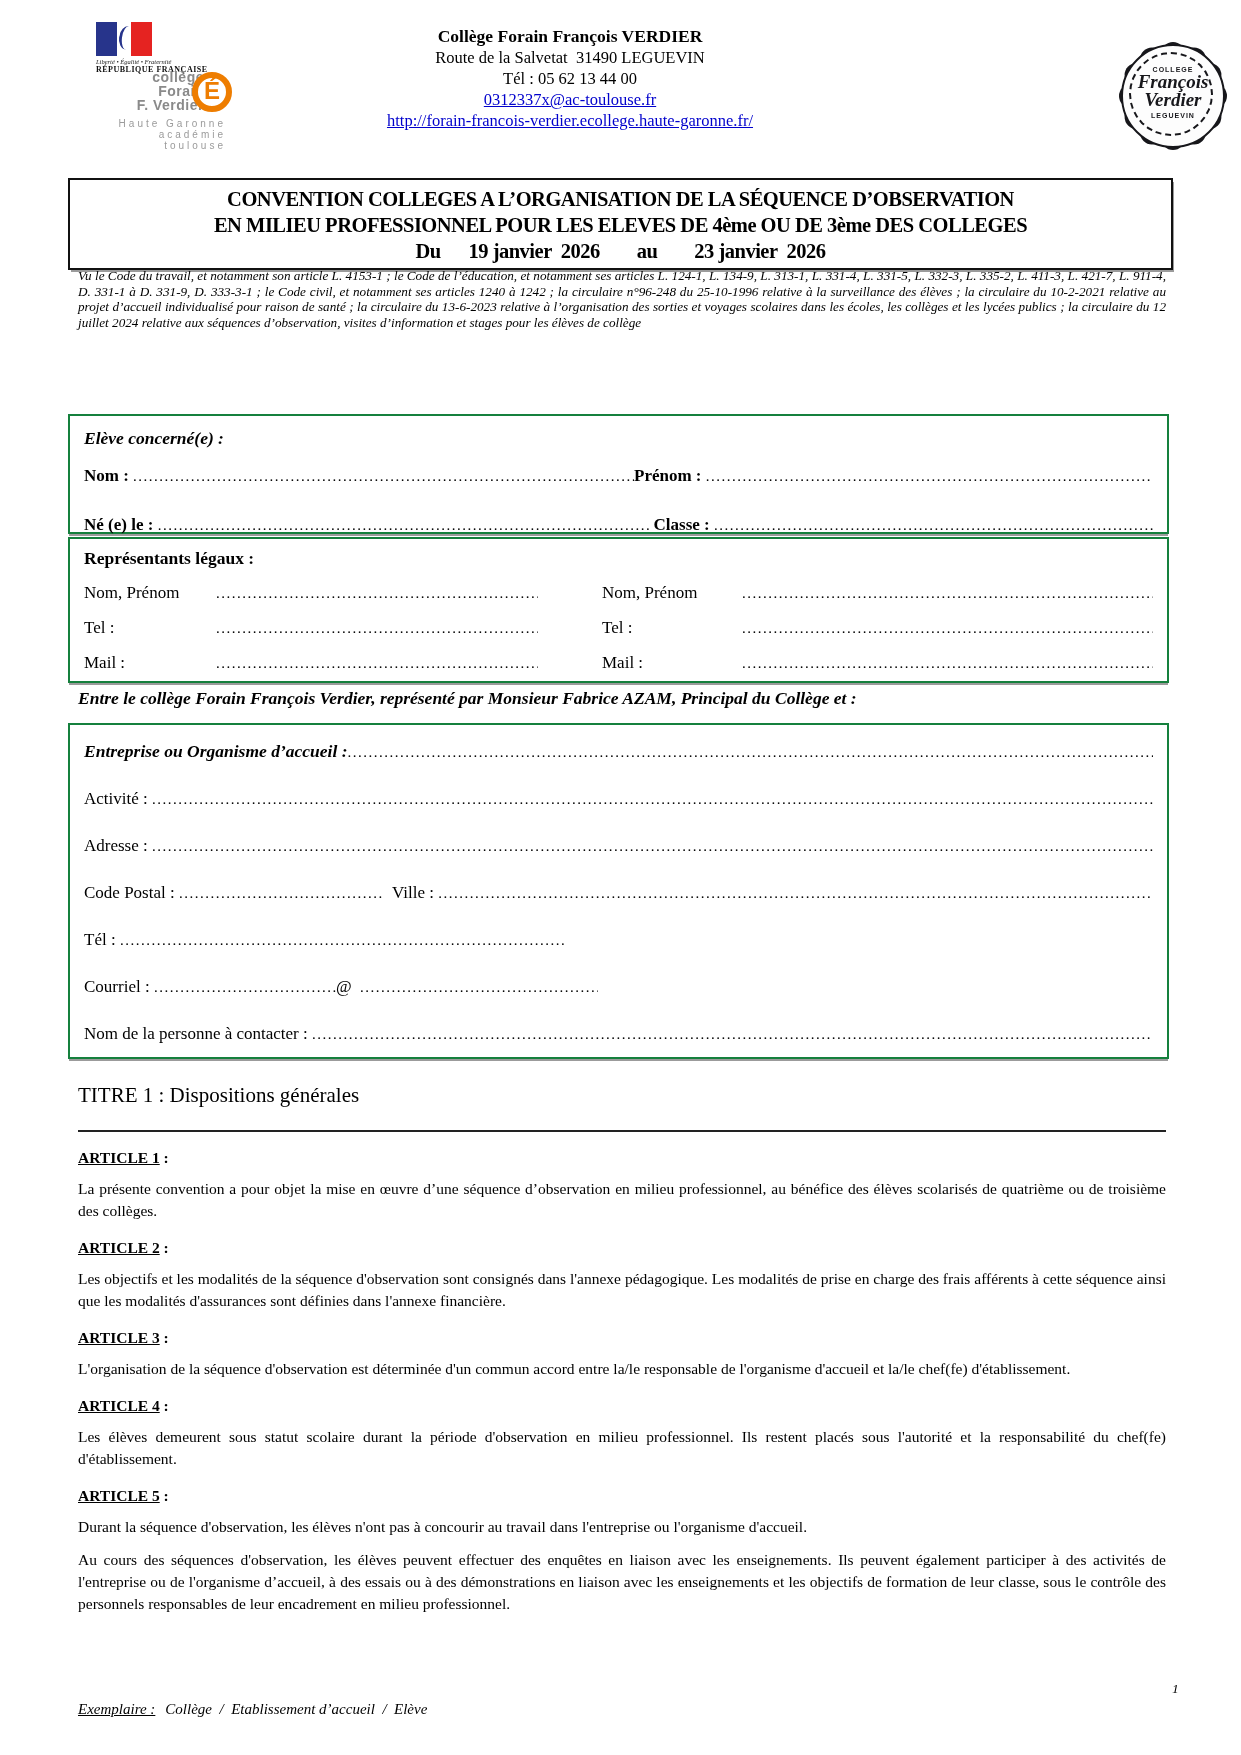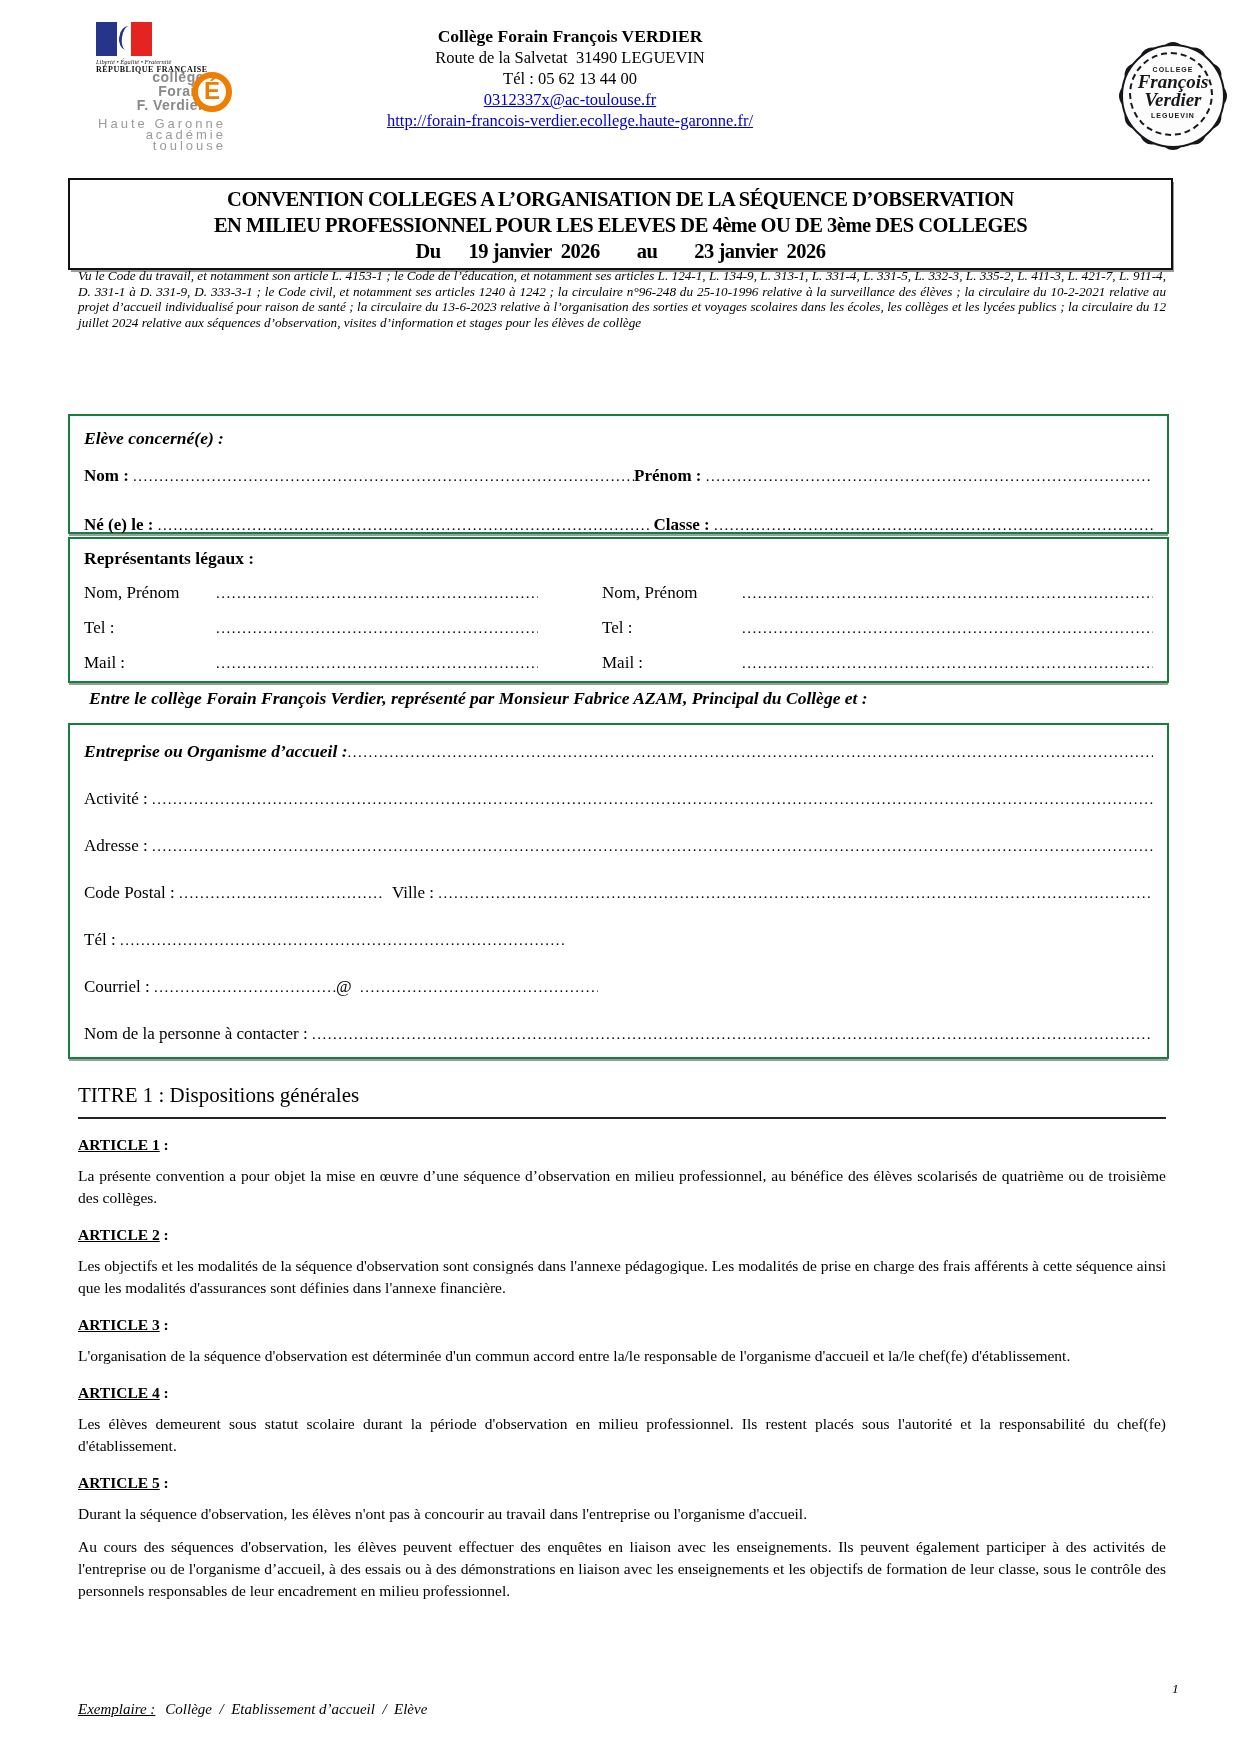--- a/index.html
+++ b/index.html
@@ -17,21 +17,21 @@
   .flag .fr { flex:1.1; background:#e52321; }
   .marianne .motto { font-size:6.5px; font-style:italic; margin-top:2px; color:#1a1a1a; white-space:pre; }
   .marianne .rep   { font-size:8px; font-weight:bold; letter-spacing:0.5px; color:#111; white-space:pre; }
   .acad { position:absolute; top:70px; left:96px; width:150px; }
   .acad-text { width:108px; text-align:right; color:#8a8a8a;
     font-family:"Liberation Sans","DejaVu Sans",sans-serif; font-size:14px; line-height:14px; font-weight:bold; letter-spacing:0.5px;}
   .acad-e { position:absolute; left:96px; top:2px; width:40px; height:40px; border:6px solid #ee7d00;
     border-radius:50%; box-sizing:border-box; background:#fff; color:#ee7d00; font-weight:bold;
     font-size:24px; line-height:26px; text-align:center; font-family:"Liberation Sans",sans-serif; }
   .acad-sub { width:130px; text-align:right; color:#9b9b9b; font-family:"Liberation Sans",sans-serif;
-    font-size:13px; letter-spacing:3px; line-height:11px; margin-top:6px; }
+    font-size:10px; letter-spacing:3px; line-height:11px; margin-top:6px; }
   .hdr-center { position:absolute; top:26px; left:310px; width:520px; text-align:center; }
   .hdr-center > div { white-space:pre; line-height:21px; font-size:16.5px; }
   .hdr-name { font-weight:bold; font-size:17.5px !important; }
   .link { color:#0000cc; text-decoration:underline; cursor:pointer; }
   
   .stamp { position:absolute; top:42px; left:1119px; width:108px; height:108px; }
   .stamp-bumps { position:absolute; left:42px; top:42px; width:24px; height:24px; border-radius:50%; background:#17171b;
     box-shadow:42px 0 0 #17171b, 36.4px 21px 0 #17171b, 21px 36.4px 0 #17171b, 0 42px 0 #17171b,
    -21px 36.4px 0 #17171b, -36.4px 21px 0 #17171b, -42px 0 0 #17171b, -36.4px -21px 0 #17171b,
    -21px -36.4px 0 #17171b, 0 -42px 0 #17171b, 21px -36.4px 0 #17171b, 36.4px -21px 0 #17171b; }
@@ -67,24 +67,24 @@
   .box-eleve .box-title { margin-bottom:17px; }
   .box-eleve .frow { margin-bottom:29px; }
   .box-reps .box-title { margin-bottom:14px; font-style:normal; }
   .box-reps .frow { margin-bottom:15px; }
   .rep-lbl { flex:0 0 132px; white-space:pre; }
   .rep-dots { flex:0 0 322px; }
   .rep-gap { flex:0 0 64px; }
   .rep-lbl2 { flex:0 0 140px; white-space:pre; }
   .box-company .frow { margin-bottom:27px;text-align:right; }
   .w180 { flex:0 0 205px; } .w420 { flex:0 0 445px; } .w190 { flex:0 0 182px; } .w230 { flex:0 0 238px; }
-  .between { position:absolute; top:688px; left:89px; width:1088px; font-weight:bold; font-style:italic; font-size:17.5px; }
+  .between { position:absolute; top:688px; left:78px; width:1088px; font-weight:bold; font-style:italic; font-size:17.5px; }
   
   .main-text { position:absolute; top:1083px; left:78px; width:1088px; }
-  .titre1 { font-size:21px; padding-bottom:9px; border-bottom:2px solid #222; margin-bottom:16px; }
+  .titre1 { font-size:21px; padding-bottom:22px; border-bottom:2px solid #222; margin-bottom:16px; }
   .art-head { font-size:15.5px; font-weight:bold; margin:17px 0 11px 0; }
   .art-head .u { text-decoration:underline; }
   .para { font-size:15.5px; line-height:22px; text-align:justify; margin:0 0 11px 0; }
   
   .footer { position:absolute; top:1701px; left:78px; font-style:italic; font-size:15px; }
   .footer .u { text-decoration:underline; }
   .footer .copies { white-space:pre; margin-left:10px; }
   .pageno { position:absolute; top:1681px; left:1172px; font-style:italic; font-size:13.5px; }
 </style>
 </head>

